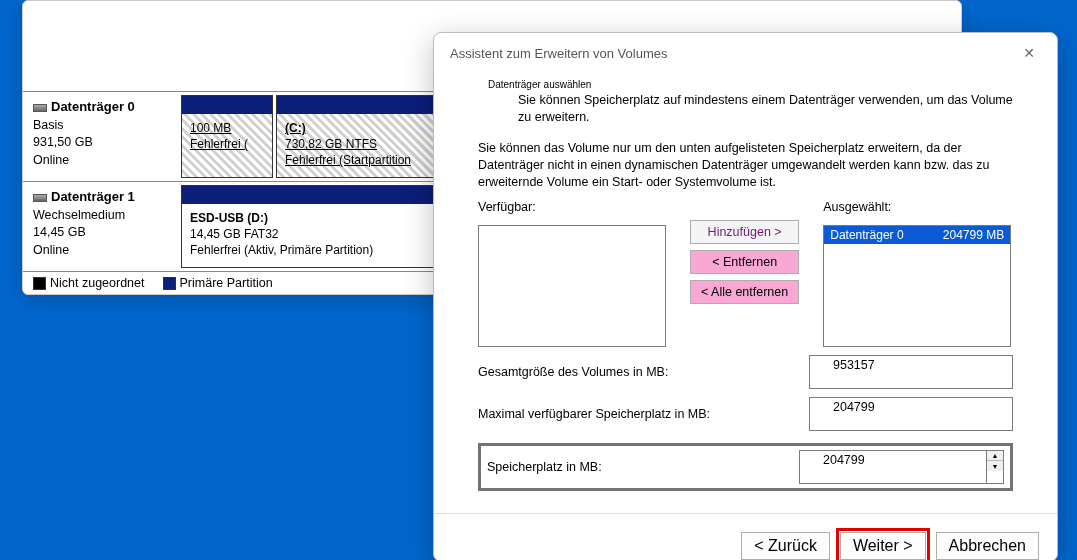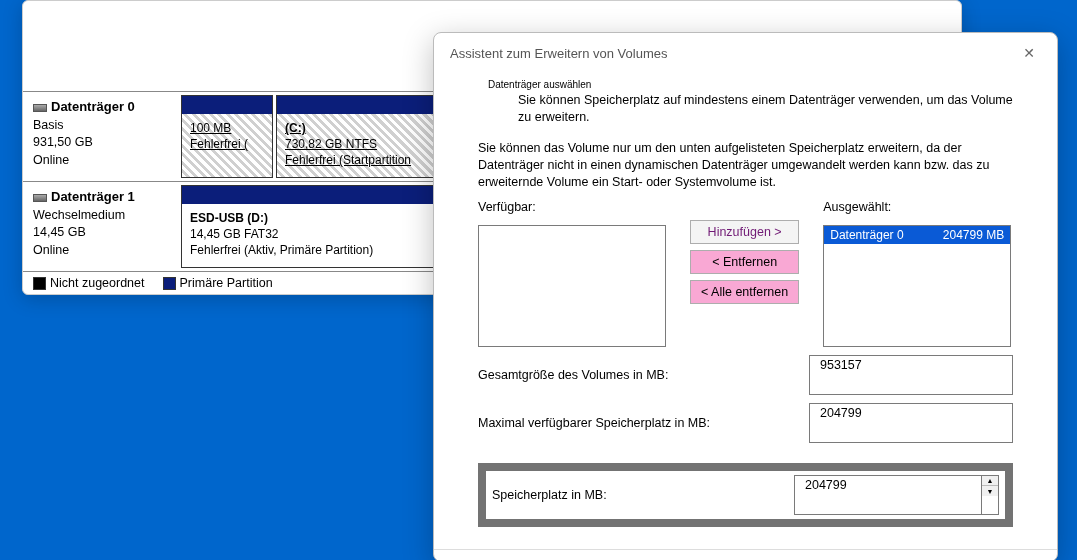--- a/index.html
+++ b/index.html
@@ -123,33 +123,33 @@
     padding: 4px 10px;
     font-size: 12.5px;
     background:#f9a8d4;
     border:1px solid #adadad;
     cursor:default;
     text-align:center;
   }
   .btn.disabled { color:#701a75; background:#f4f4f4; }
   .kvrow { display:flex; justify-content:space-between; align-items:center; margin-top:8px; }
   .kvrow .kval {
-    width: 204px; height:40px;
+    width: 204px; height:34px;
     border:1px solid #7a7a7a;
-    padding:2px 10px; font-size:12.5px;
+    padding:2px 23px; font-size:12.5px;
     background:#fff;
   }
   .spinner-wrap { display:flex; }
   .spinner {
     display:flex; flex-direction:column;
     border:1px solid #7a7a7a; border-left:0;
   }
   .spinner div { width:16px; height:10px; font-size:7px; display:flex;align-items:center;justify-content:center; background:#f0f0f0; border-bottom:1px solid #bbb;}
   .spinner div:last-child{border-bottom:0;}
-  .hl { border:8px solid #737373; padding:4px 6px; margin-top:20px; }
+  .hl { border:3px solid #737373; padding:4px 6px; margin-top:12px; }
   .wiz-sep { border-top:1px solid #ddd; margin:22px -44px 0 -44px; }
   .wiz-footer {
     display:flex; justify-content:flex-end; gap:10px;
     padding: 18px 18px 16px 18px;
   }
   .fbtn {
     min-width:82px; padding:4px 12px;
     font-size:16px;
     background:#fdfdfd; border:1px solid #adadad;
     text-align:left;

